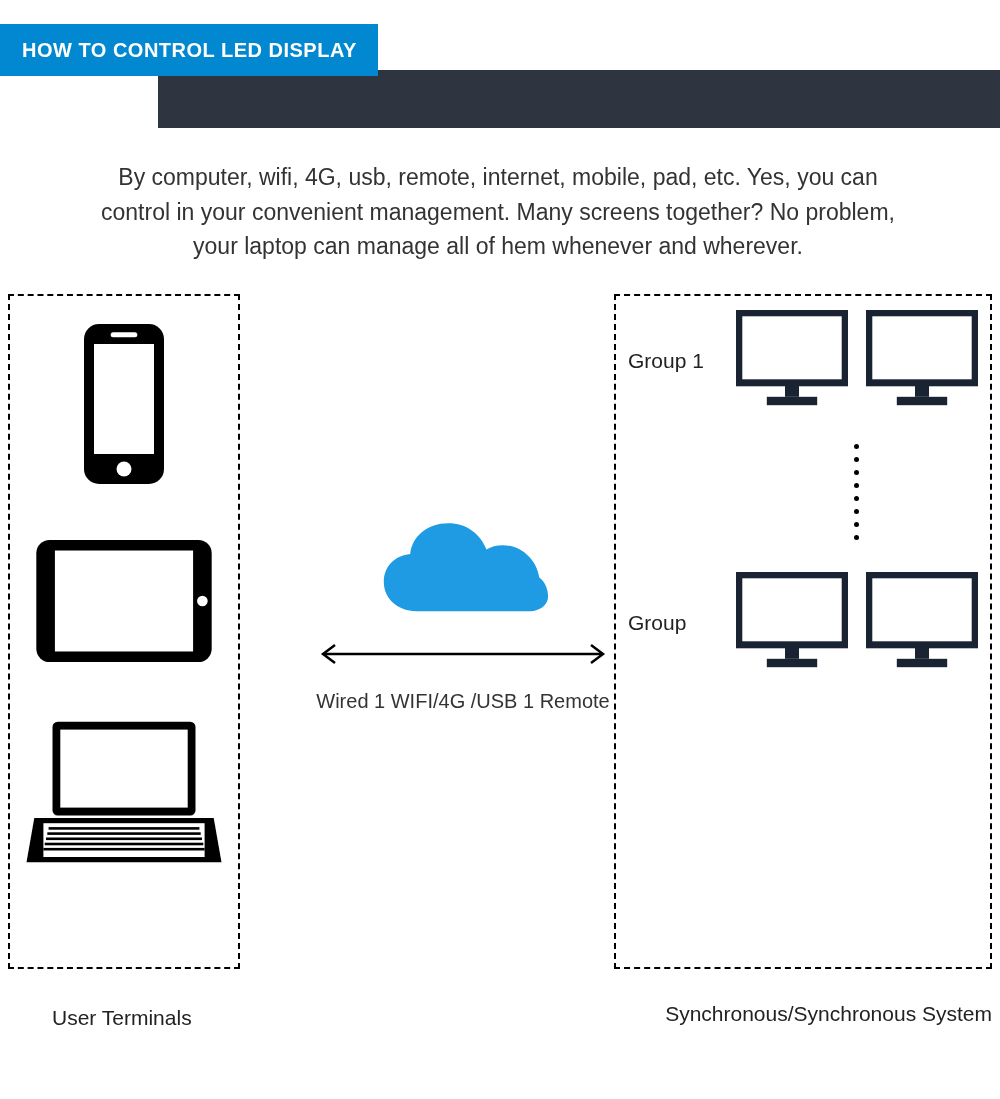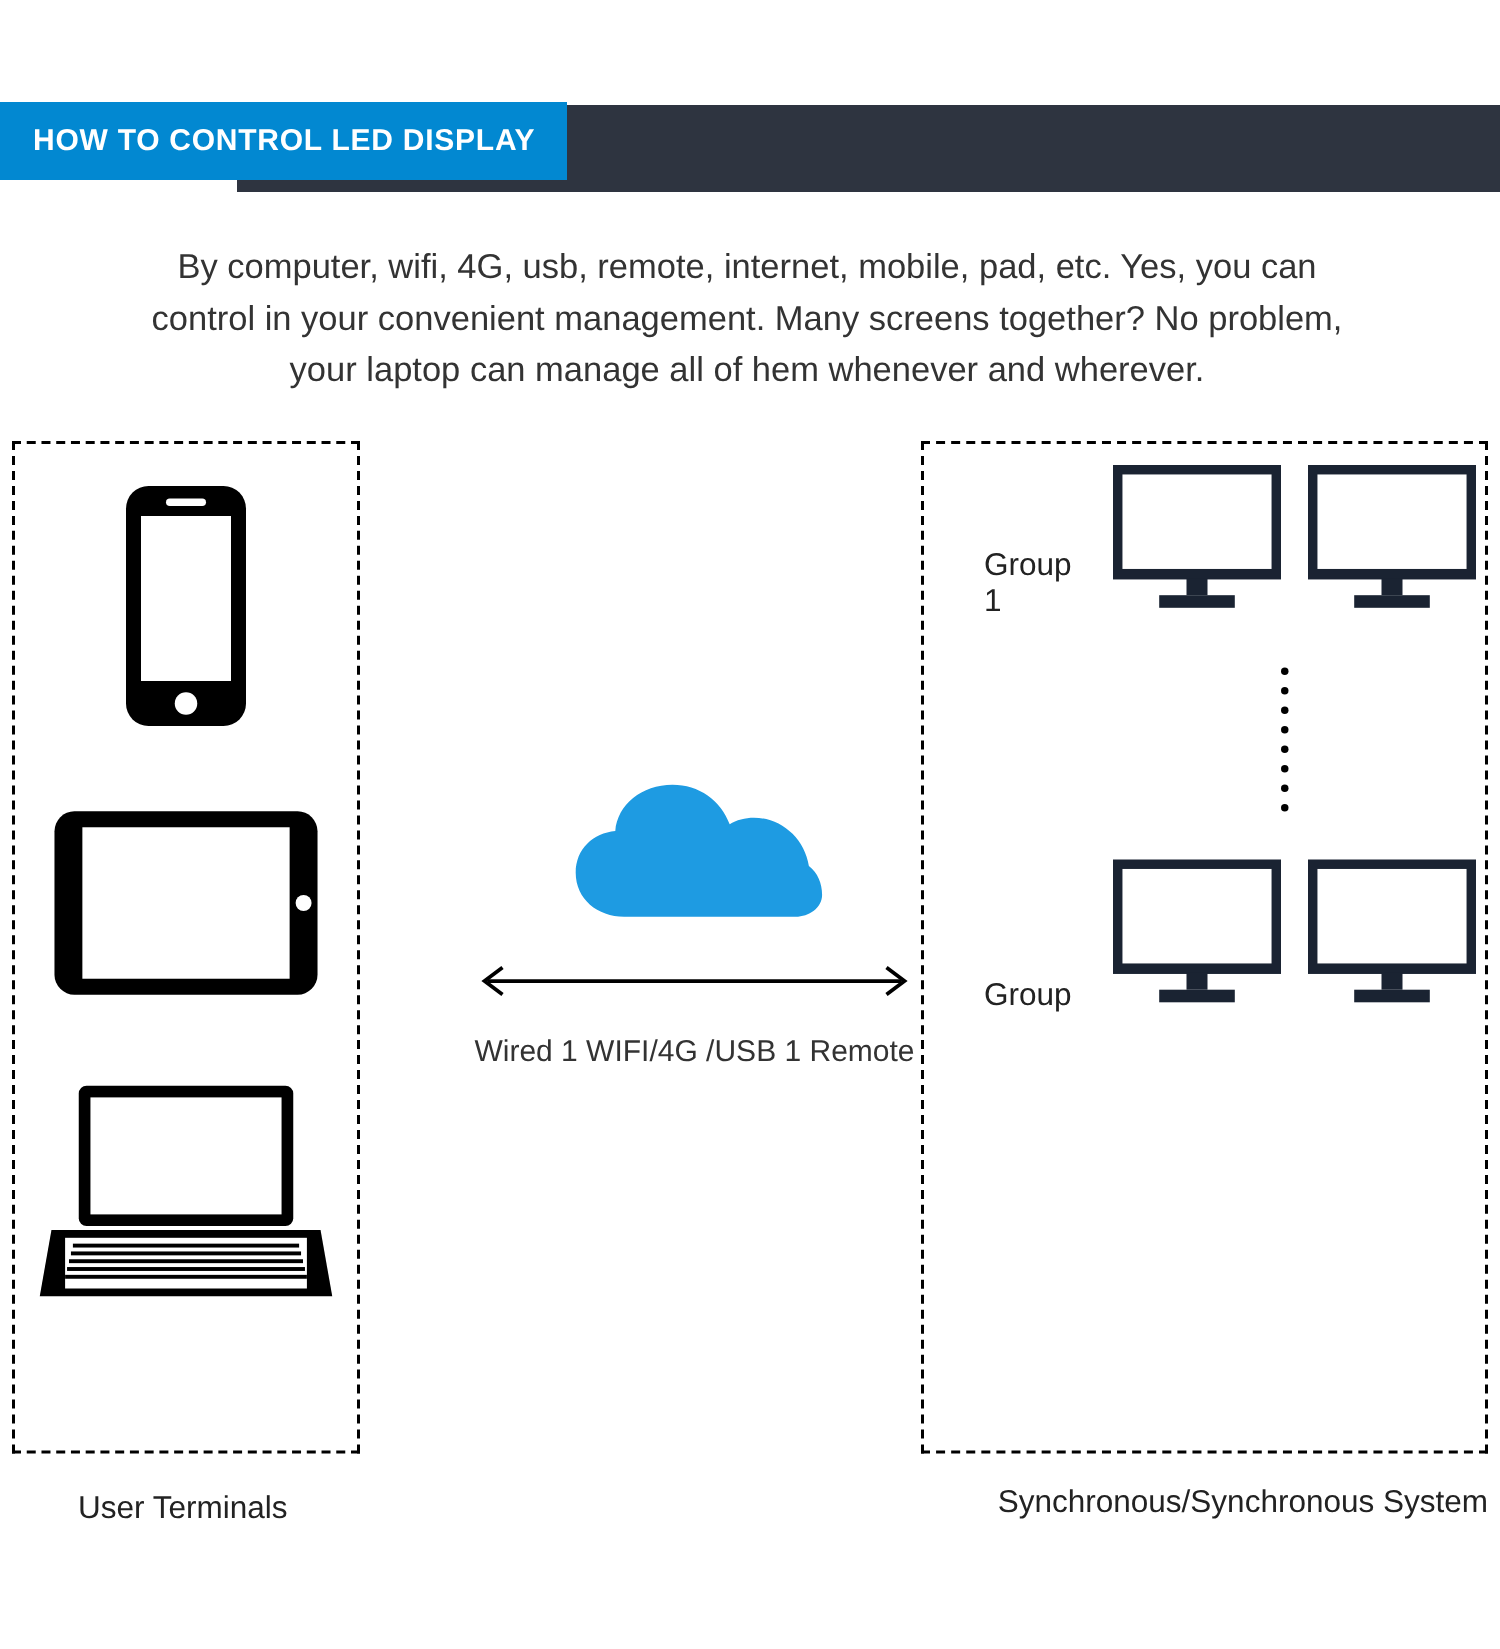--- a/index.html
+++ b/index.html
@@ -1,30 +1,30 @@
 <!DOCTYPE html>
 <html><head>
 <meta charset="utf-8">
 <style>
 * { box-sizing: border-box; margin: 0; padding: 0; }
 body { font-family: Arial, sans-serif; background: #fff; width: 1000px; height: 1099px; overflow: hidden; }
 .header-row { position: relative; height: 120px; }
-.blue-banner { position: absolute; top: 24px; left: 0; width: 378px; height: 52px; background: #0288d1; color: #fff; font-size: 20px; font-weight: bold; display: flex; align-items: center; padding-left: 22px; z-index: 2; letter-spacing: 0.5px; margin-top: 44px; }
+.blue-banner { position: absolute; top: 24px; left: 0; width: 378px; height: 52px; background: #0288d1; color: #fff; font-size: 20px; font-weight: bold; display: flex; align-items: center; padding-left: 22px; z-index: 2; letter-spacing: 0.5px; }
 .dark-bar { position: absolute; top: 70px; left: 158px; width: 842px; height: 58px; background: #2e3440; z-index: 1; }
 .desc { padding: 40px 94px 30px 90px; font-size: 23px; color: #333; line-height: 1.5; text-align: center; }
 .diagram { position: relative; height: 740px; }
 .dashed-box { position: absolute; border: 2px dashed #000; }
 .left-box { top: 0; left: 8px; width: 232px; height: 675px; padding: 20px 0; }
 .right-box { top: 0; right: 8px; width: 378px; height: 675px; padding: 14px 12px; }
-.caption { position: absolute; font-size: 21px; color: #222; }
+.caption { position: absolute; font-size: 21px; color: #222; margin-top: 12px; }
 .caption-left { top: 700px; left: 52px; }
 .caption-right { top: 696px; right: 8px; }
 .terminals { display: flex; flex-direction: column; align-items: center; gap: 42px; padding-top: 4px; }
 .groups { display: flex; flex-direction: column; gap: 26px; }
-.group-row { display: flex; align-items: flex-end; gap: 28px; margin-left: 28px; }
+.group-row { display: flex; align-items: center; gap: 28px; }
 .group-label { font-size: 21px; color: #222; width: 88px; }
 .monitors { display: flex; gap: 18px; }
 .dots-col { display: flex; flex-direction: column; gap: 8px; align-items: center; padding-left: 106px; margin: 6px 0; }
 .dot { width: 5px; height: 5px; background: #000; border-radius: 50%; }
 .cloud-wrap { position: absolute; top: 220px; left: 312px; width: 302px; text-align: center; }
 .cloud-svg { width: 176px; height: 118px; display: block; margin: 0 auto 10px; }
 .arrow-line { position: relative; height: 24px; margin-bottom: 8px; }
 .arrow-svg { width: 100%; height: 24px; display: block; }
 .arrow-label { font-size: 20px; color: #333; margin-top: 24px; }
 </style>

